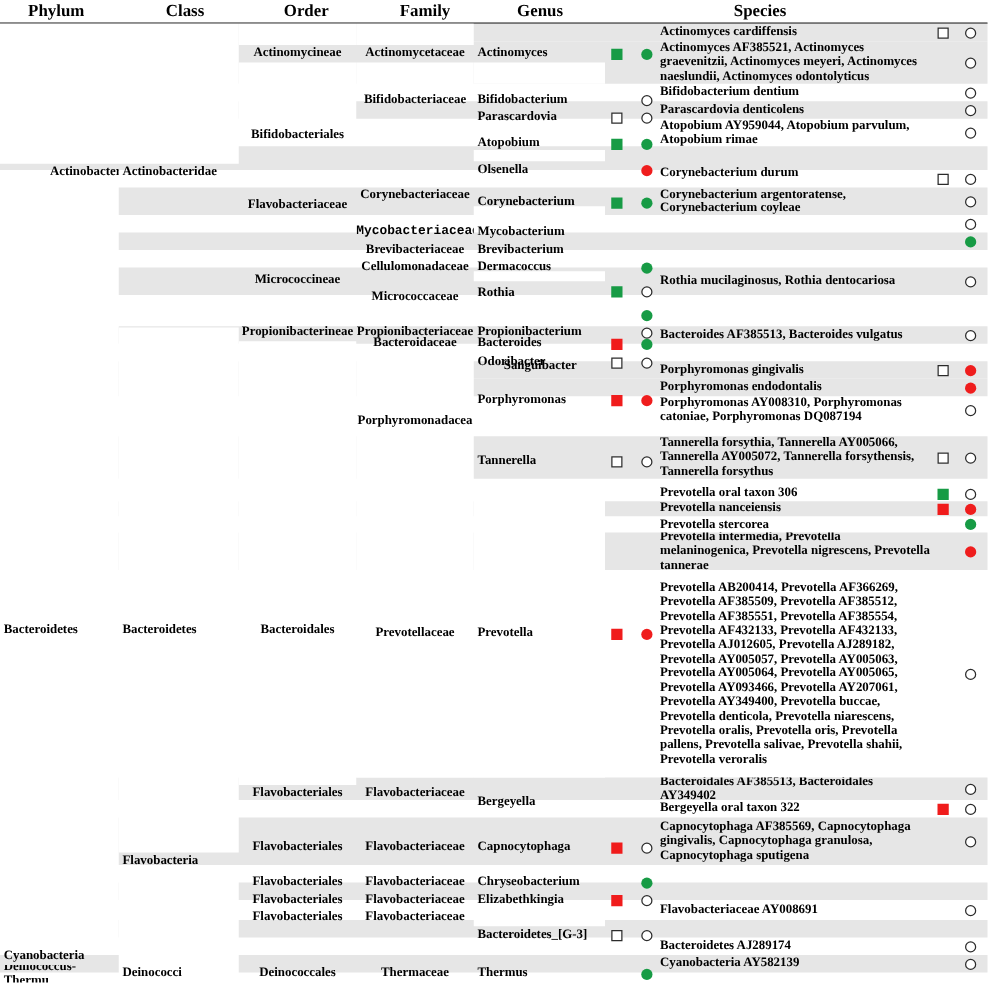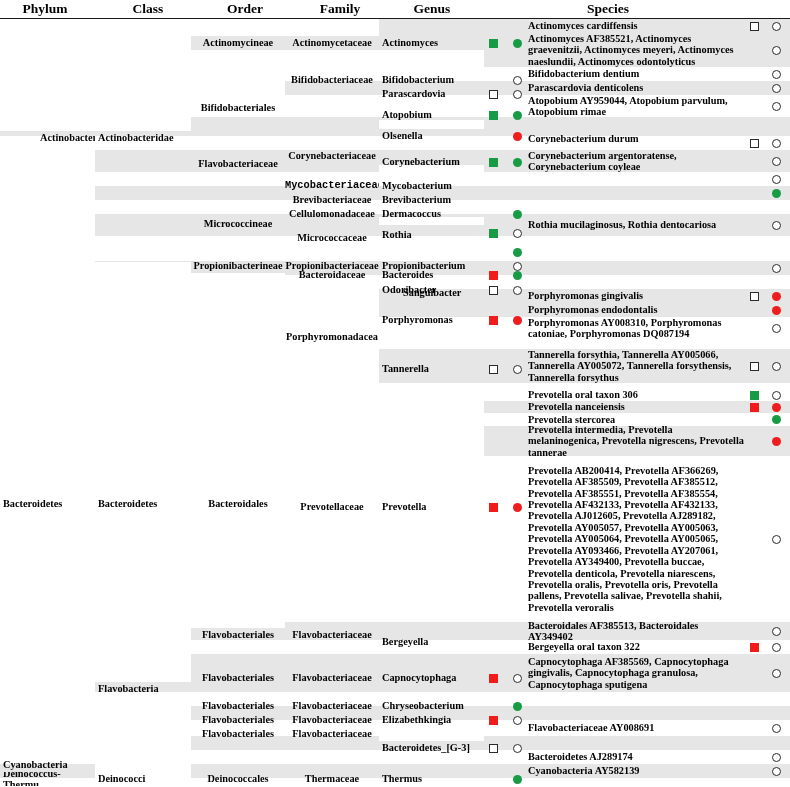--- a/index.html
+++ b/index.html
@@ -161,20 +161,21 @@
     <div class="cell vmid txt-l pad-l" style="left: 525px; top: 33px; width: 220px; height: 34px;"><span>Actinomyces AF385521, Actinomyces graevenitzii, Actinomyces meyeri, Actinomyces naeslundii, Actinomyces odontolyticus</span></div>
     <div class="cell vmid txt-l pad-l" style="left: 525px; top: 67px; width: 220px; height: 14px;"><span>Bifidobacterium dentium</span></div>
     <div class="cell vmid txt-l pad-l" style="left: 525px; top: 81px; width: 220px; height: 14px;"><span>Parascardovia denticolens</span></div>
     <div class="cell vmid txt-l pad-l" style="left: 525px; top: 95px; width: 220px; height: 22px;"><span>Atopobium AY959044, Atopobium parvulum, Atopobium rimae</span></div>
     <div class="cell vmid txt-l pad-l" style="left: 525px; top: 117px; width: 220px; height: 19px;"><span></span></div>
     <div class="cell vmid txt-l pad-l" style="left: 525px; top: 132px; width: 220px; height: 14px;"><span>Corynebacterium durum</span></div>
     <div class="cell vmid txt-l pad-l" style="left: 525px; top: 150px; width: 220px; height: 22px;"><span>Corynebacterium argentoratense, Corynebacterium coyleae</span></div>
     <div class="cell vmid txt-l pad-l" style="left: 525px; top: 200px; width: 220px; height: 14px;"><span></span></div>
     <div class="cell vmid txt-l pad-l" style="left: 525px; top: 214px; width: 220px; height: 22px;"><span>Rothia mucilaginosus, Rothia dentocariosa</span></div>
     <div class="cell vmid txt-l pad-l" style="left: 525px; top: 236px; width: 220px; height: 25px;"><span></span></div>
+    <div class="cell vmid txt-l pad-l" style="left: 525px; top: 261px; width: 220px; height: 14px;"><span>Bacteroides AF385513, Bacteroides vulgatus</span></div>
     <div class="cell vmid txt-l pad-l" style="left: 525px; top: 275px; width: 220px; height: 14px;"><span></span></div>
     <div class="cell vmid txt-l pad-l" style="left: 525px; top: 289px; width: 220px; height: 14px;"><span>Porphyromonas gingivalis</span></div>
     <div class="cell vmid txt-l pad-l" style="left: 525px; top: 303px; width: 220px; height: 14px;"><span>Porphyromonas endodontalis</span></div>
     <div class="cell vmid txt-l pad-l" style="left: 525px; top: 317px; width: 220px; height: 22px;"><span>Porphyromonas AY008310, Porphyromonas catoniae, Porphyromonas DQ087194</span></div>
     <div class="cell vmid txt-l pad-l" style="left: 525px; top: 349px; width: 220px; height: 34px;"><span>Tannerella forsythia, Tannerella AY005066, Tannerella AY005072, Tannerella forsythensis, Tannerella forsythus</span></div>
     <div class="cell vmid txt-l pad-l" style="left: 525px; top: 389px; width: 220px; height: 12px;"><span>Prevotella oral taxon 306</span></div>
     <div class="cell vmid txt-l pad-l" style="left: 525px; top: 401px; width: 220px; height: 12px;"><span>Prevotella nanceiensis</span></div>
     <div class="cell vmid txt-l pad-l" style="left: 525px; top: 413px; width: 220px; height: 13px;"><span>Prevotella stercorea</span></div>
     <div class="cell vmid txt-l pad-l" style="left: 525px; top: 426px; width: 220px; height: 30px;"><span>Prevotella intermedia, Prevotella melaninogenica, Prevotella nigrescens, Prevotella tannerae</span></div>
     <div class="cell vmid txt-l pad-l" style="left: 525px; top: 456px; width: 220px; height: 166px;"><span>Prevotella AB200414, Prevotella AF366269, Prevotella AF385509, Prevotella AF385512, Prevotella AF385551, Prevotella AF385554, Prevotella AF432133, Prevotella AF432133, Prevotella AJ012605, Prevotella AJ289182, Prevotella AY005057, Prevotella AY005063, Prevotella AY005064, Prevotella AY005065, Prevotella AY093466, Prevotella AY207061, Prevotella AY349400, Prevotella buccae, Prevotella denticola, Prevotella niarescens, Prevotella oralis, Prevotella oris, Prevotella pallens, Prevotella salivae, Prevotella shahii, Prevotella veroralis</span></div>

